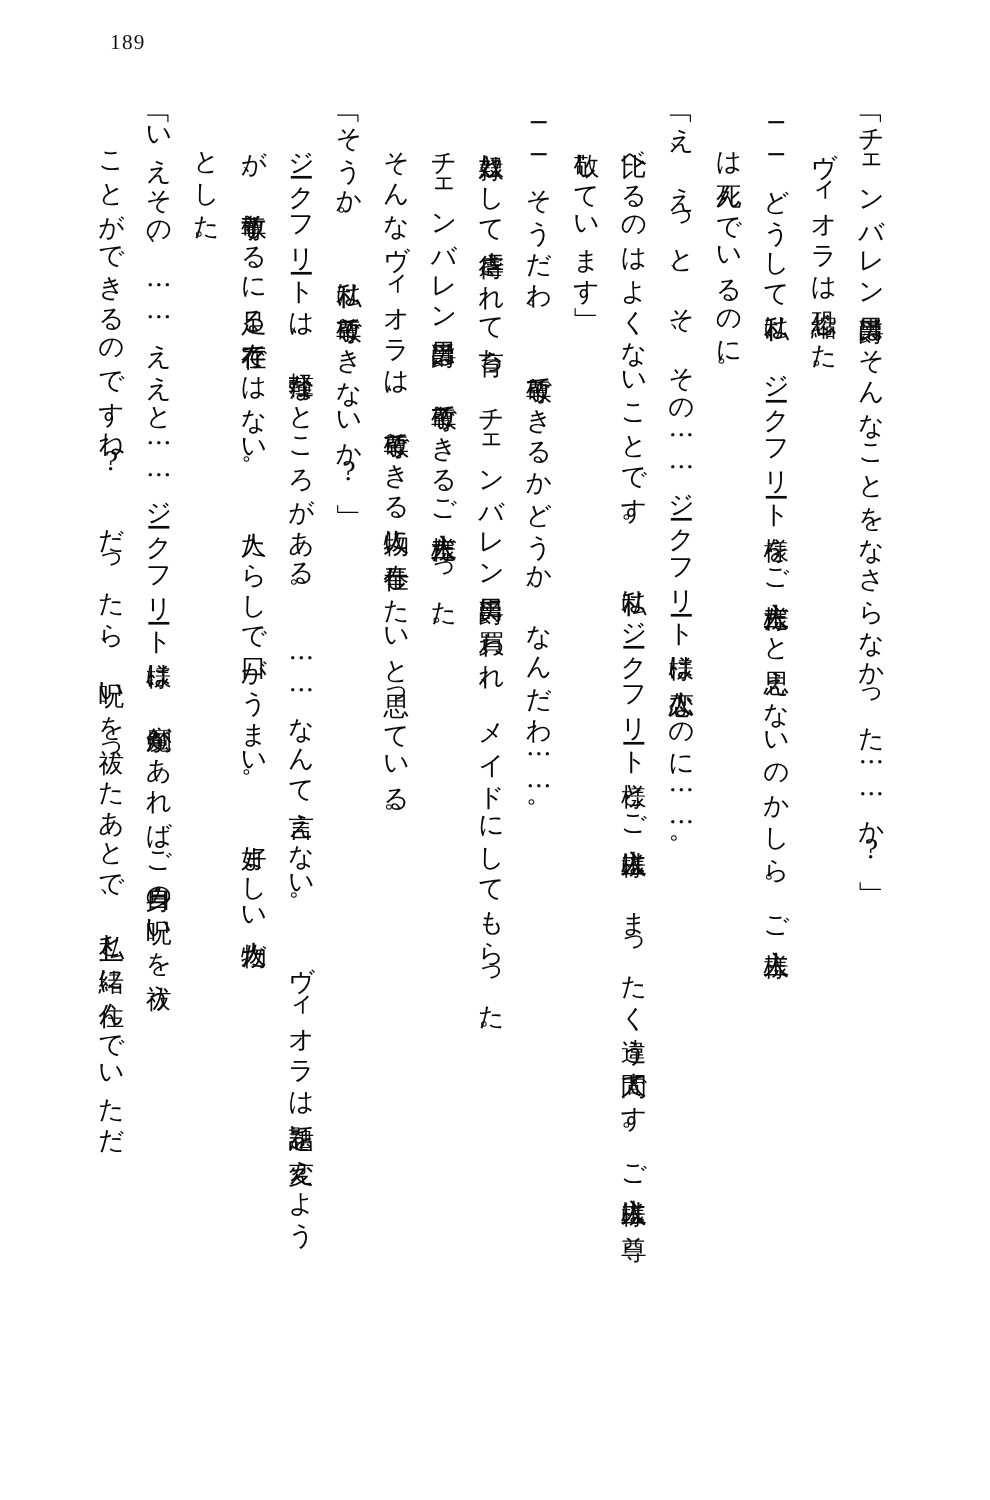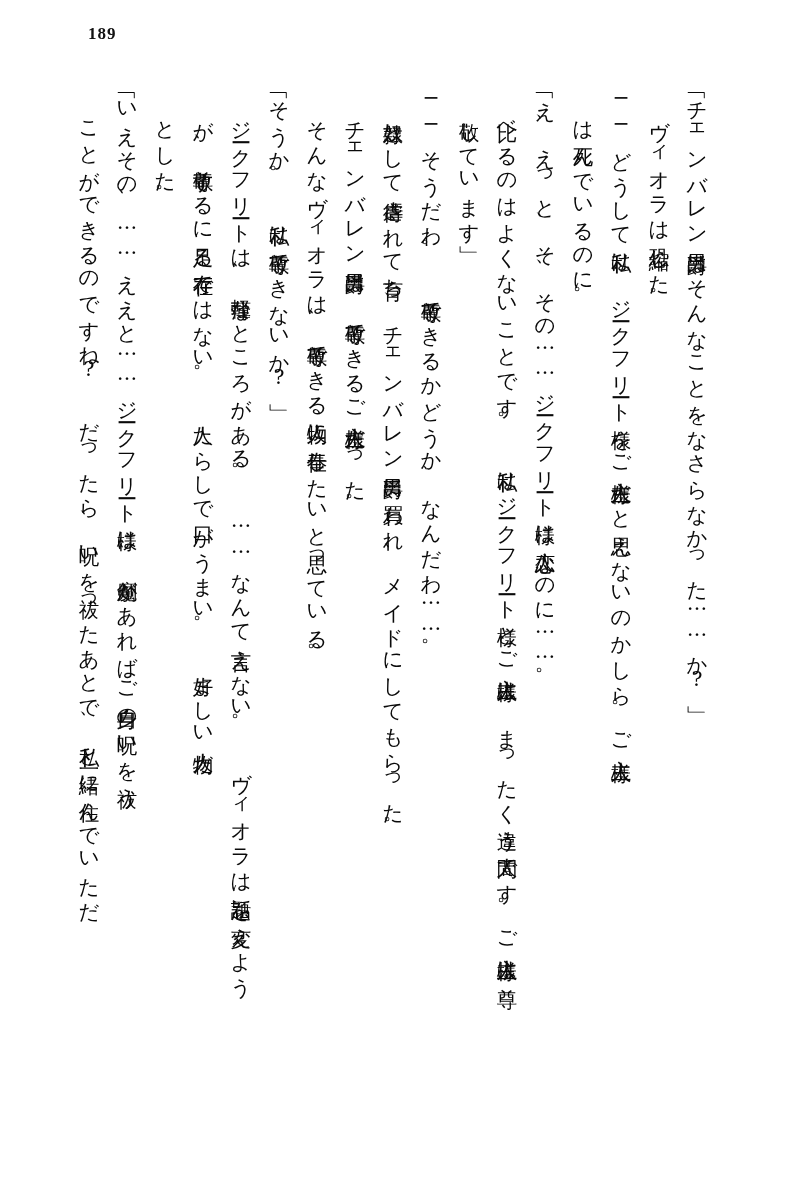--- a/index.html
+++ b/index.html
@@ -24,21 +24,20 @@
     background: #ffffff;
   }
   .page-number {
     position: absolute;
     top: 24px;
     left: 88px;
     font-size: 17px;
     letter-spacing: 1px;
     font-family: "Liberation Serif", "DejaVu Serif", serif;
     color: #111;
-    font-weight: bold;
   }
   .text-block {
     position: absolute;
     top: 86px;
     left: 56px;
     width: 660px;
     height: 1066px;
     writing-mode: vertical-rl;
     text-orientation: upright;
     direction: ltr;

